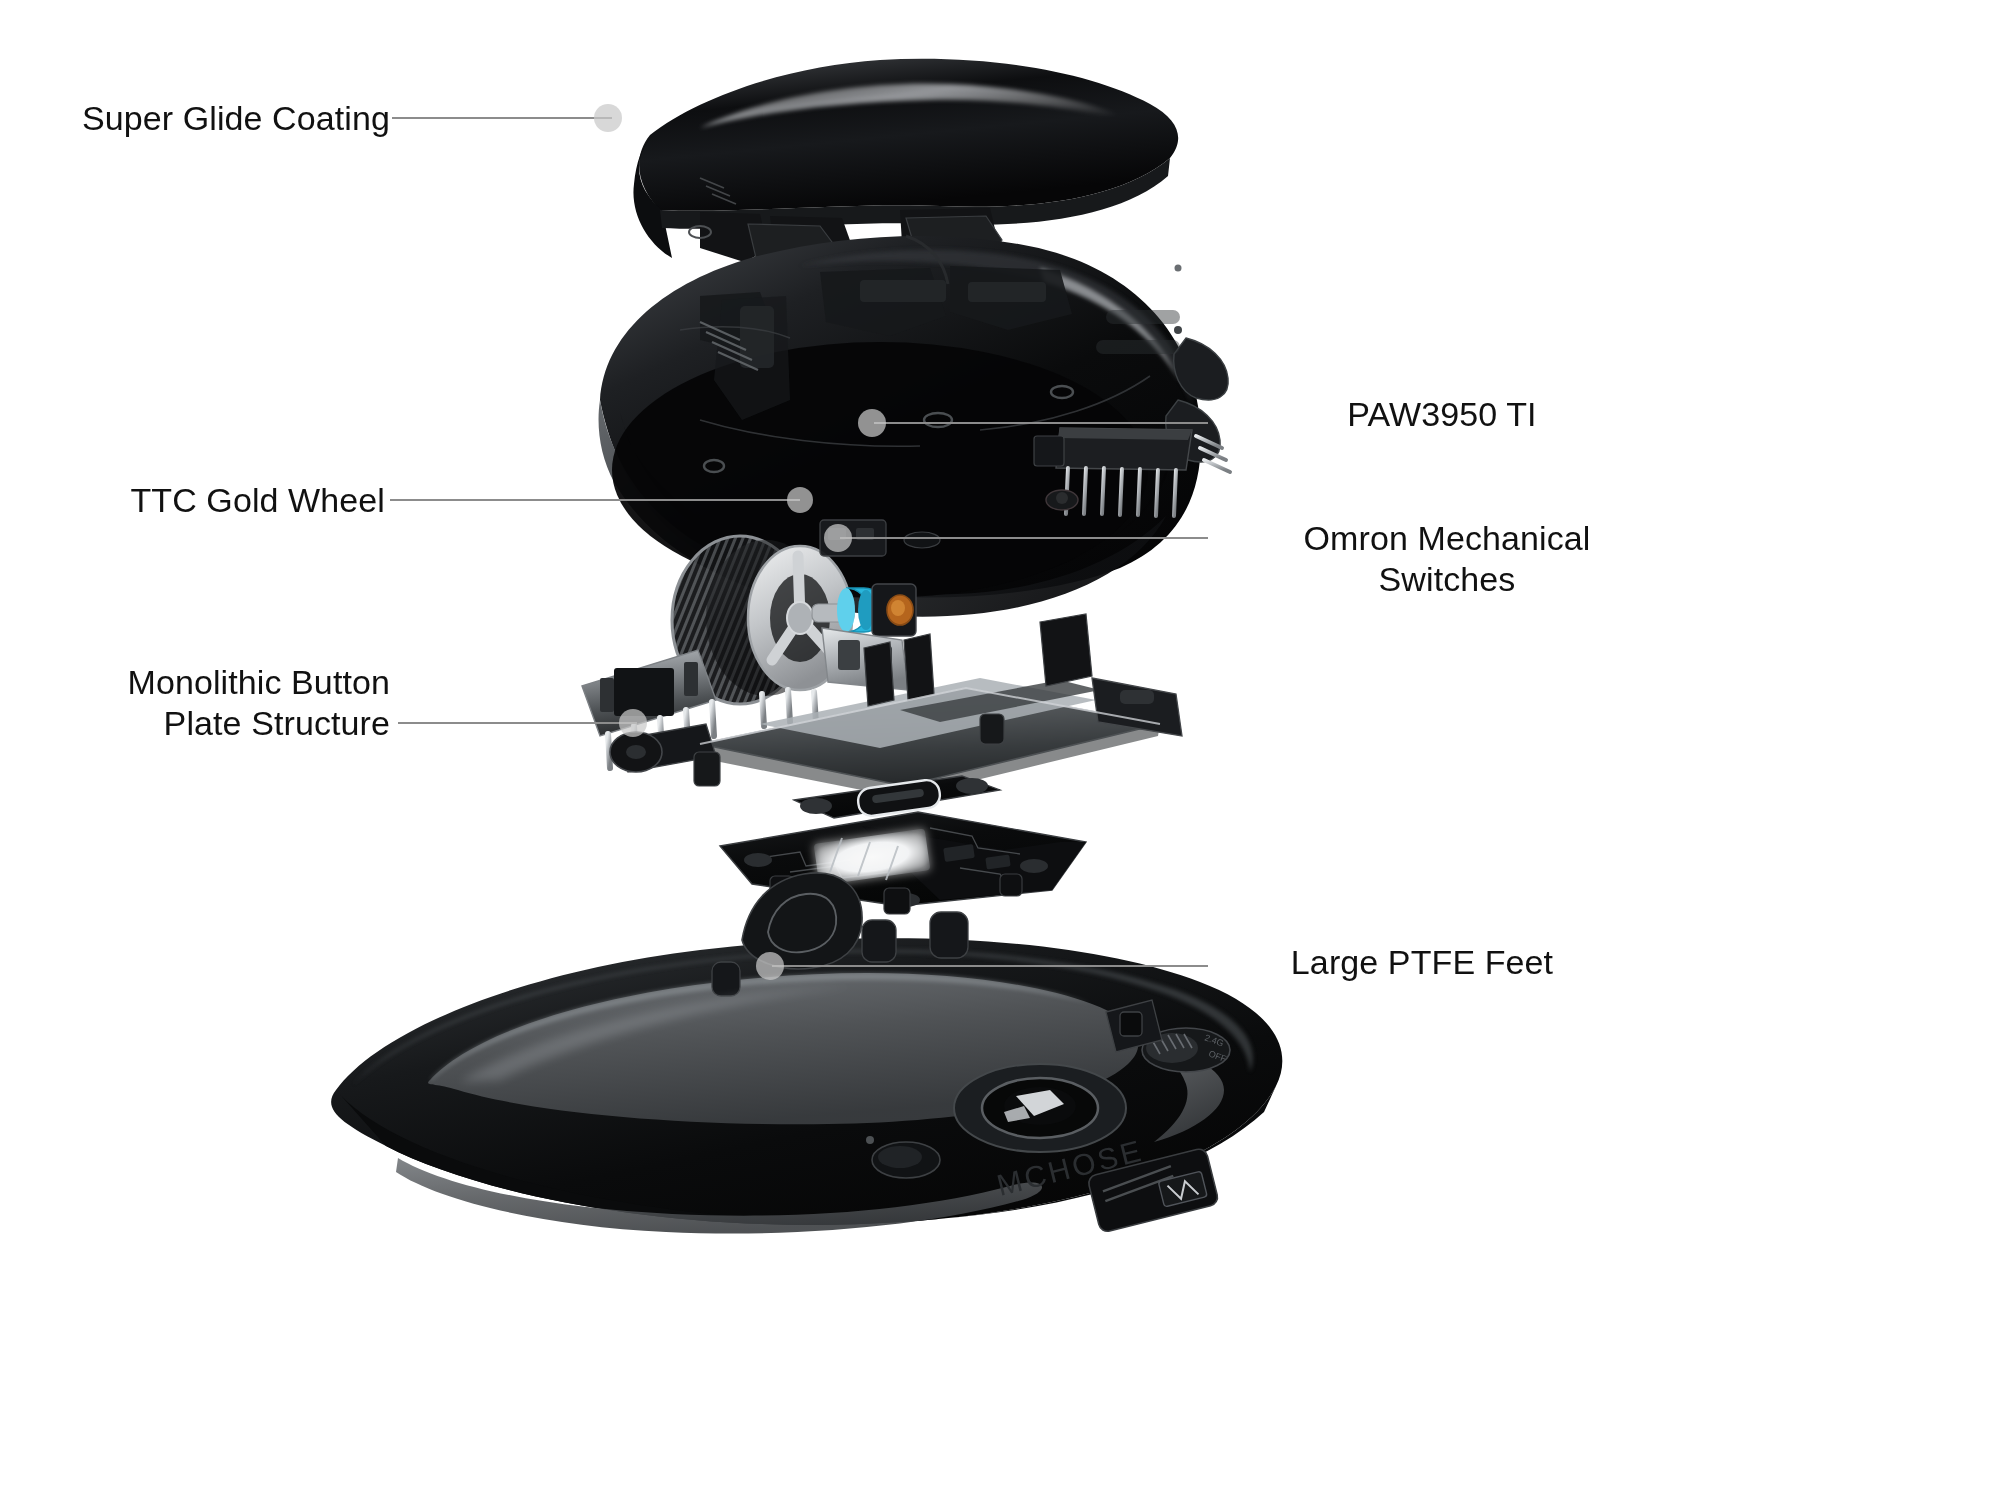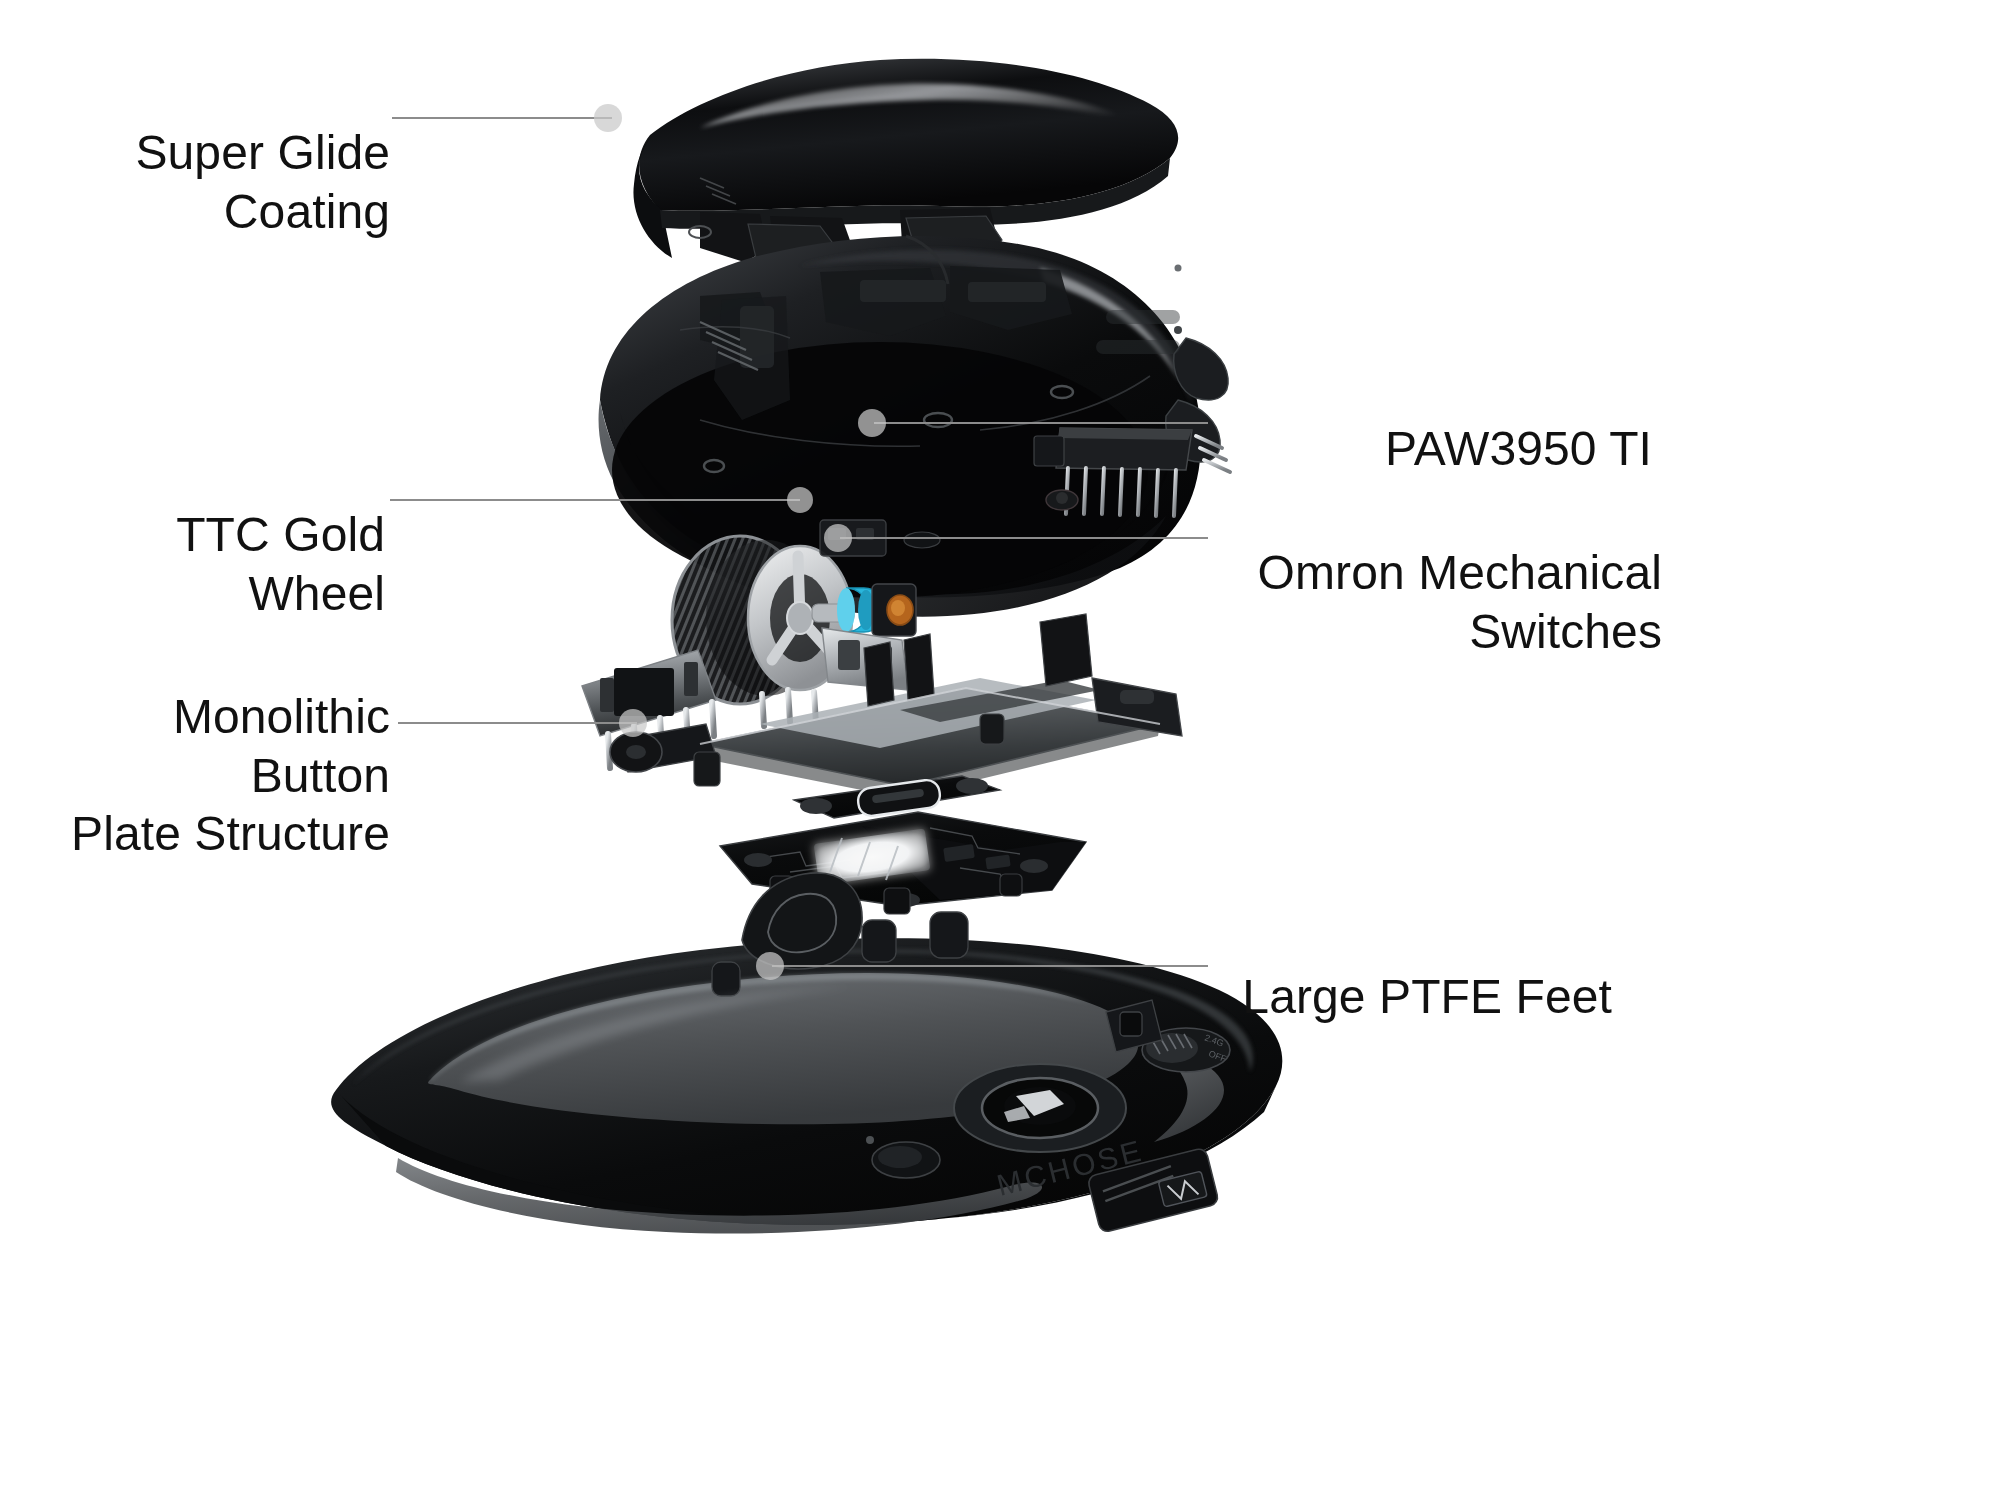--- a/index.html
+++ b/index.html
@@ -5,29 +5,28 @@
   * { margin:0; padding:0; box-sizing:border-box; }
   html,body { width:2000px; height:1500px; background:#ffffff; overflow:hidden; }
   body { font-family:"Liberation Sans", sans-serif; }
 
   #stage { position:relative; width:2000px; height:1500px; background:#fff; }
 
   
   .label {
     position:absolute;
     font-family:"Liberation Sans", sans-serif;
-    font-size:48px;
+    font-size:34px;
     line-height:1.22;
     color:#111111;
     white-space:pre-line;
     letter-spacing:0.1px;
-    margin-top:26px;
   }
   .label.right-al { text-align:right; }
-  .label.left-al  { text-align:right; }
+  .label.left-al  { text-align:center; }
 
   
   #overlay { position:absolute; left:0; top:0; width:2000px; height:1500px; pointer-events:none; }
 </style>
 </head>
 <body>
 
 <div id="stage">
 
   <svg id="artwork" width="2000" height="1500" viewBox="0 0 2000 1500" style="position:absolute;left:0;top:0;">

